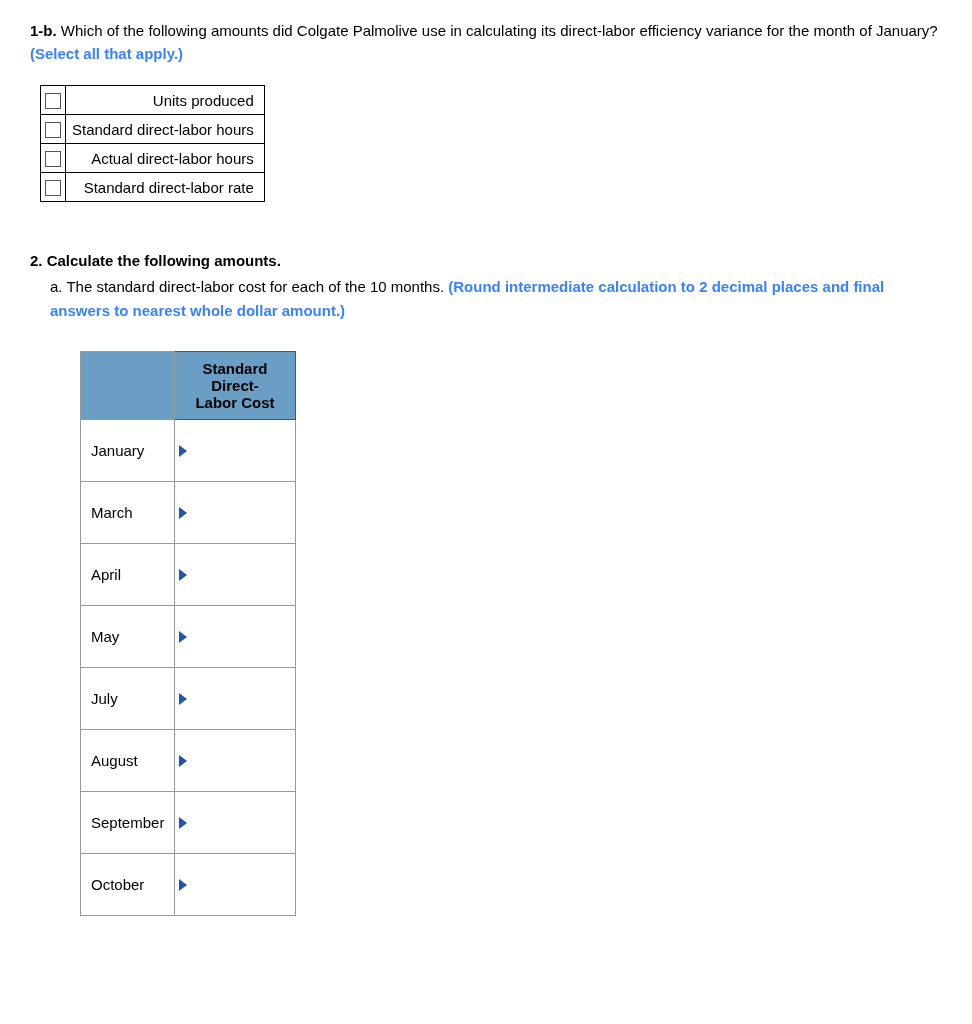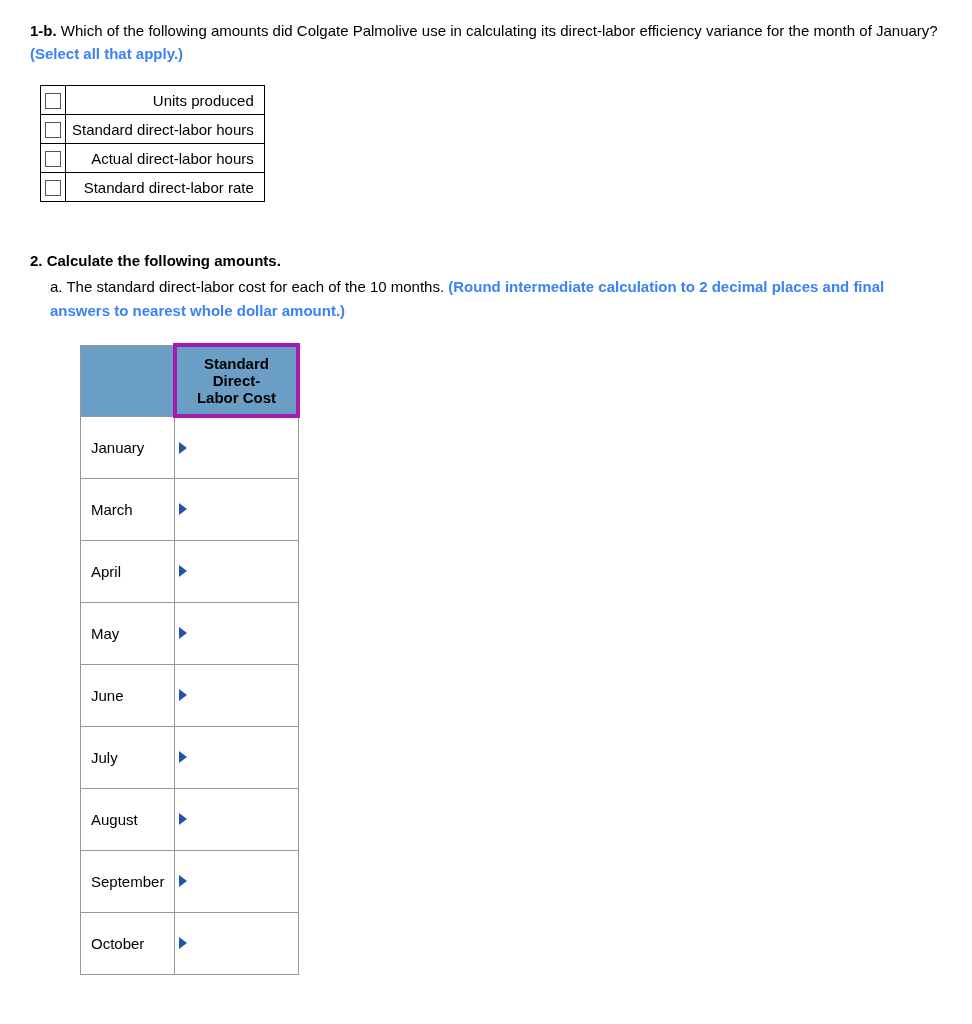--- a/index.html
+++ b/index.html
@@ -69,36 +69,36 @@
 
     .question-2-header {
       font-weight: bold;
       margin-bottom: 6px;
       margin-top: 28px;
     }
 
     .question-2a-text {
       margin-left: 20px;
       line-height: 1.6;
-      margin-bottom: 20px;
+      margin-bottom: 28px;
     }
 
     .data-table {
       border-collapse: collapse;
       margin-left: 50px;
       margin-top: 10px;
     }
 
     .data-table th {
       background-color: #6a9ec5;
       color: #000;
       font-weight: bold;
       text-align: center;
       padding: 8px 20px;
-      border: 4px solid #a21caf;
+      border: 1px solid #a21caf;
       vertical-align: middle;
     }
 
     .data-table td {
       border: 1px solid #999;
       padding: 22px 10px;
       vertical-align: middle;
     }
 
     .data-table td.month-cell {
@@ -206,26 +206,20 @@
             <span class="input-arrow"></span>
           </td>
         </tr>
         <tr>
           <td class="month-cell">May</td>
           <td class="value-cell">
             <span class="input-arrow"></span>
           </td>
         </tr>
         <tr>
-          <td class="month-cell">June</td>
-          <td class="value-cell">
-            <span class="input-arrow"></span>
-          </td>
-        </tr>
-        <tr>
           <td class="month-cell">July</td>
           <td class="value-cell">
             <span class="input-arrow"></span>
           </td>
         </tr>
         <tr>
           <td class="month-cell">August</td>
           <td class="value-cell">
             <span class="input-arrow"></span>
           </td>

